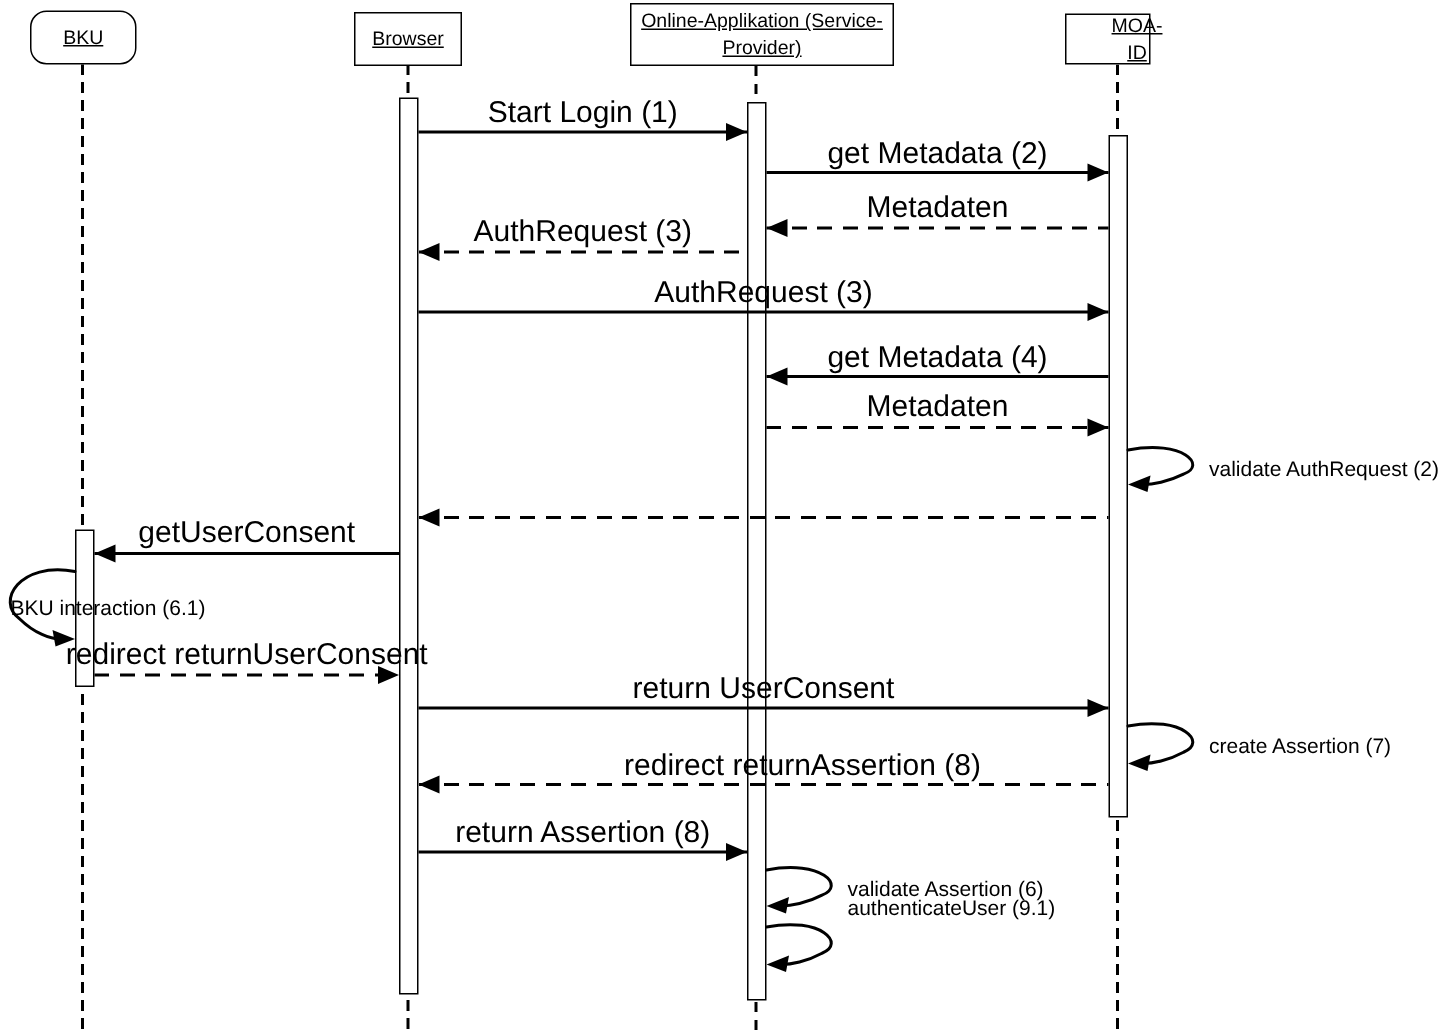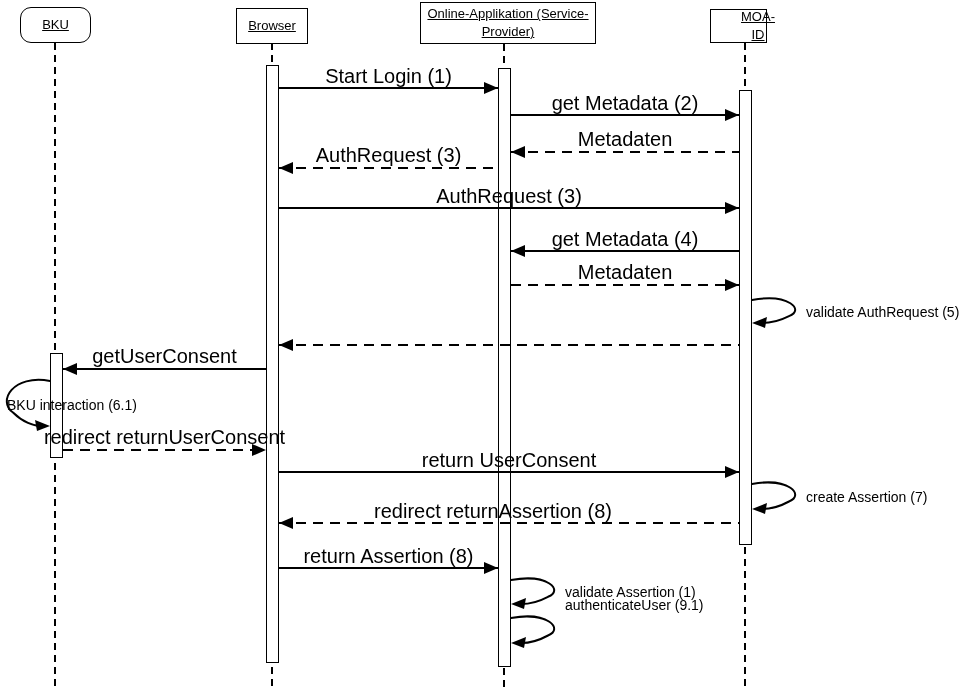--- a/index.html
+++ b/index.html
@@ -113,52 +113,52 @@
     <div class="ah ah-left" style="left: 63px; top: 363px;"></div>
     <div class="mlabel" style="left: 164.5px; top: 356px; text-align: right;">getUserConsent</div>
     <div class="mline dashed" style="left: 63px; top: 449px; width: 203px;"></div>
     <div class="ah ah-right" style="left: 252px; top: 444px;"></div>
     <div class="mlabel" style="left: 164.5px; top: 437px;">redirect returnUserConsent</div>
     <div class="mline" style="left: 279px; top: 471px; width: 460px;"></div>
     <div class="ah ah-right" style="left: 725px; top: 466px;"></div>
     <div class="mlabel" style="left: 509px; top: 460px;">return UserConsent</div>
     <div class="mline dashed" style="left: 279px; top: 522px; width: 460px;"></div>
     <div class="ah ah-left" style="left: 279px; top: 517px;"></div>
-    <div class="mlabel" style="left: 493px; top: 511px;">redirect returnAssertion (8)</div>
+    <div class="mlabel" style="left: 535px; top: 511px;">redirect returnAssertion (8)</div>
     <div class="mline" style="left: 279px; top: 567px; width: 219px;"></div>
     <div class="ah ah-right" style="left: 484px; top: 562px;"></div>
     <div class="mlabel" style="left: 388.5px; top: 556px;">return Assertion (8)</div>
     <svg width="56" height="37" viewBox="0 0 56 37" class="loop-svg" style="left: 751px; top: 296px;">
       <g>
         <path d="M 1 4 C 38 -3 54 14.35 38 20.099999999999998 C 28 25.16 17 27 11 27" fill="none" stroke="#000" stroke-width="2" stroke-linecap="round"></path>
         <polygon points="1,27 16,21 14,32" fill="#000"></polygon>
       </g>
     </svg>
-    <div class="llabel" style="left: 806px; top: 312px;">validate AuthRequest (5)</div>
+    <div class="llabel" style="left: 806px; top: 312px;">validate AuthRequest (2)</div>
     <svg width="56" height="59" viewBox="0 0 56 59" class="loop-svg" style="left: -5px; top: 377px;">
       <g transform="translate(56,0) scale(-1,1)">
         <path d="M 1 4 C 38 -3 54 24.25 38 35.5 C 28 45.4 17 49 11 49" fill="none" stroke="#000" stroke-width="2" stroke-linecap="round"></path>
         <polygon points="1,49 16,43 14,54" fill="#000"></polygon>
       </g>
     </svg>
     <div class="llabel" style="left: 7px; top: 405px;">BKU interaction (6.1)</div>
     <svg width="56" height="39" viewBox="0 0 56 39" class="loop-svg" style="left: 751px; top: 480px;">
       <g>
         <path d="M 1 4 C 38 -3 54 15.25 38 21.5 C 28 27 17 29 11 29" fill="none" stroke="#000" stroke-width="2" stroke-linecap="round"></path>
         <polygon points="1,29 16,23 14,34" fill="#000"></polygon>
       </g>
     </svg>
     <div class="llabel" style="left: 806px; top: 497px;">create Assertion (7)</div>
     <svg width="56" height="38" viewBox="0 0 56 38" class="loop-svg" style="left: 510px; top: 576px;">
       <g>
         <path d="M 1 4 C 38 -3 54 14.8 38 20.799999999999997 C 28 26.080000000000002 17 28 11 28" fill="none" stroke="#000" stroke-width="2" stroke-linecap="round"></path>
         <polygon points="1,28 16,22 14,33" fill="#000"></polygon>
       </g>
     </svg>
-    <div class="llabel" style="left: 565px; top: 592px;">validate Assertion (1)</div>
+    <div class="llabel" style="left: 565px; top: 592px;">validate Assertion (6)</div>
     <svg width="56" height="39" viewBox="0 0 56 39" class="loop-svg" style="left: 510px; top: 614px;">
       <g>
         <path d="M 1 4 C 38 -3 54 15.25 38 21.5 C 28 27 17 29 11 29" fill="none" stroke="#000" stroke-width="2" stroke-linecap="round"></path>
         <polygon points="1,29 16,23 14,34" fill="#000"></polygon>
       </g>
     </svg>
     <div class="llabel" style="left: 565px; top: 605px;">authenticateUser (9.1)</div>
   </div>
 
 </body></html>

